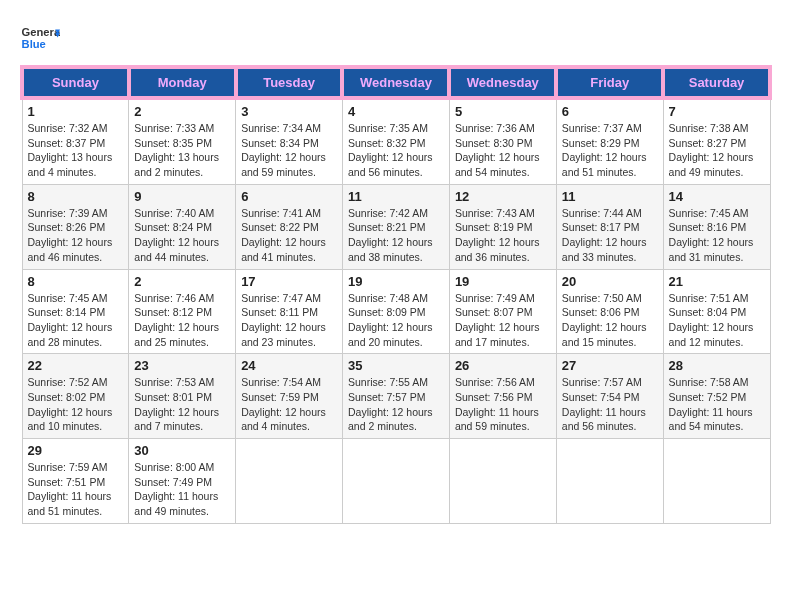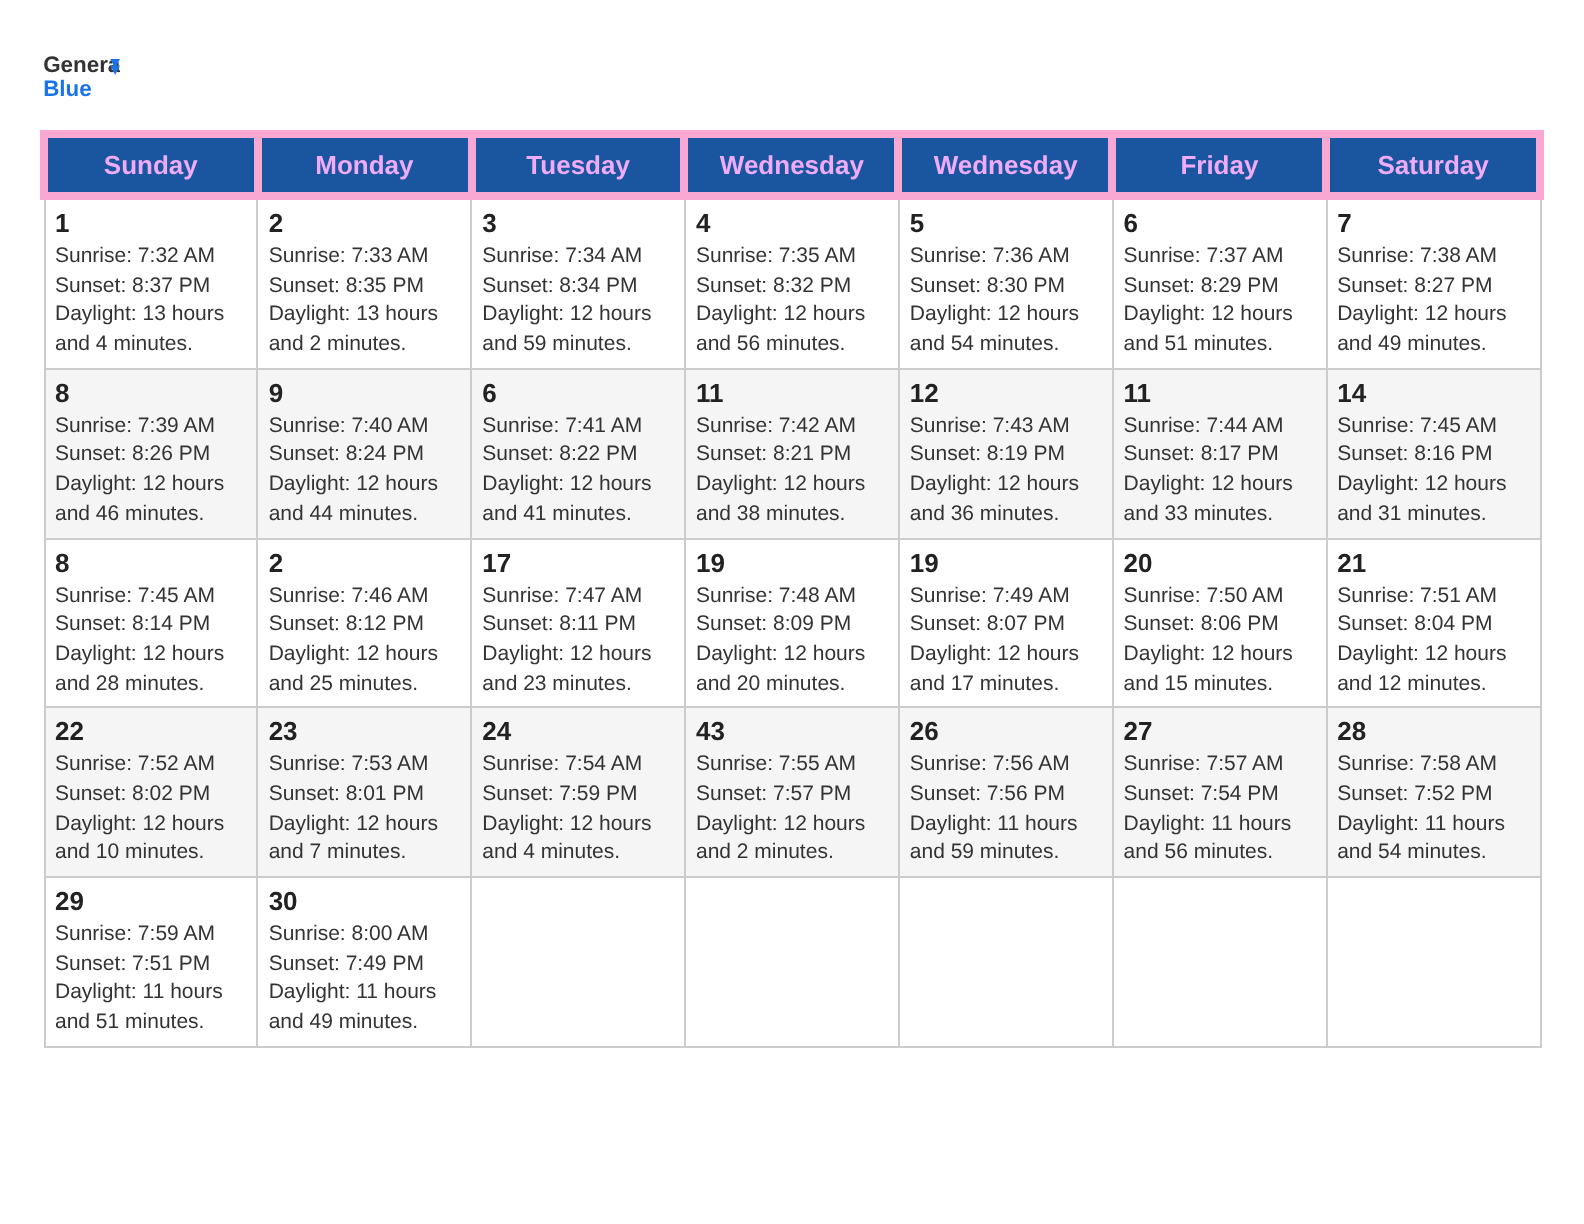--- a/index.html
+++ b/index.html
@@ -204,21 +204,21 @@
         </td>
         <td>
           <span class="day-num">23</span>
           <div class="day-info">Sunrise: 7:53 AM<br>Sunset: 8:01 PM<br>Daylight: 12 hours<br>and 7 minutes.</div>
         </td>
         <td>
           <span class="day-num">24</span>
           <div class="day-info">Sunrise: 7:54 AM<br>Sunset: 7:59 PM<br>Daylight: 12 hours<br>and 4 minutes.</div>
         </td>
         <td>
-          <span class="day-num">43</span>
+          <span class="day-num">35</span>
           <div class="day-info">Sunrise: 7:55 AM<br>Sunset: 7:57 PM<br>Daylight: 12 hours<br>and 2 minutes.</div>
         </td>
         <td>
           <span class="day-num">26</span>
           <div class="day-info">Sunrise: 7:56 AM<br>Sunset: 7:56 PM<br>Daylight: 11 hours<br>and 59 minutes.</div>
         </td>
         <td>
           <span class="day-num">27</span>
           <div class="day-info">Sunrise: 7:57 AM<br>Sunset: 7:54 PM<br>Daylight: 11 hours<br>and 56 minutes.</div>
         </td>

